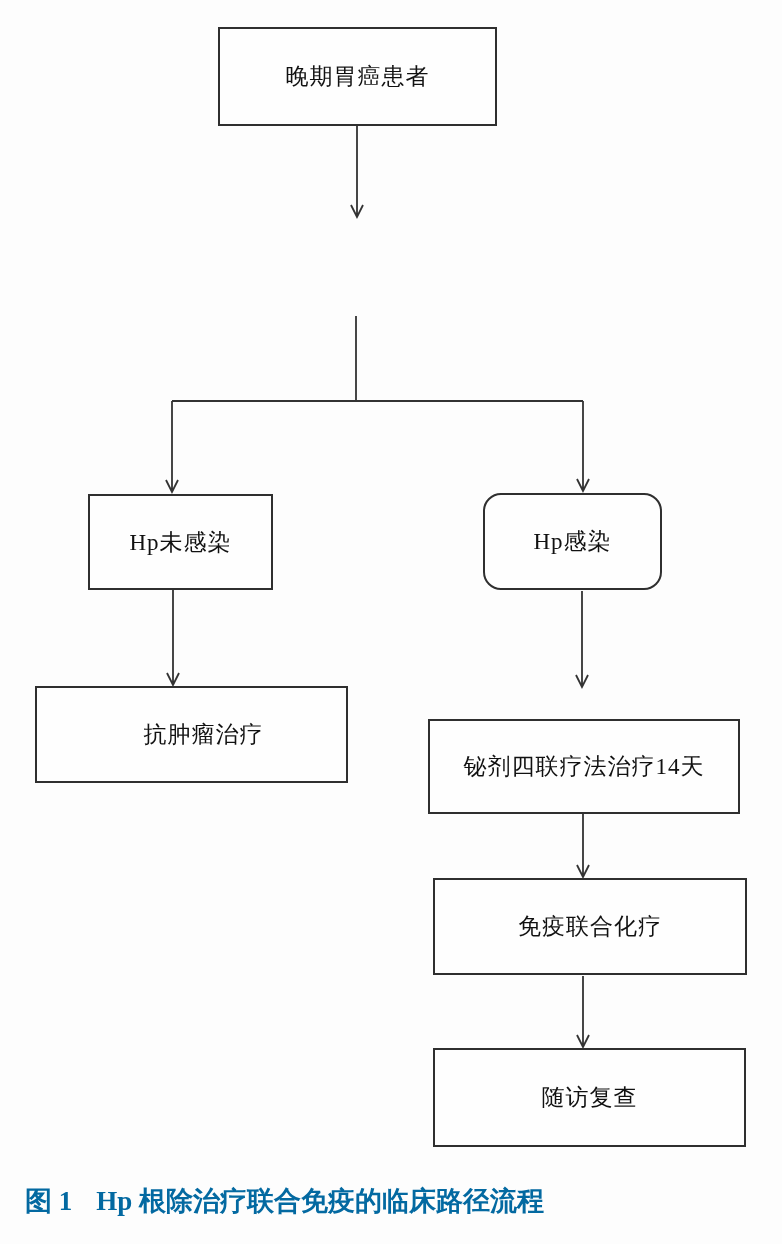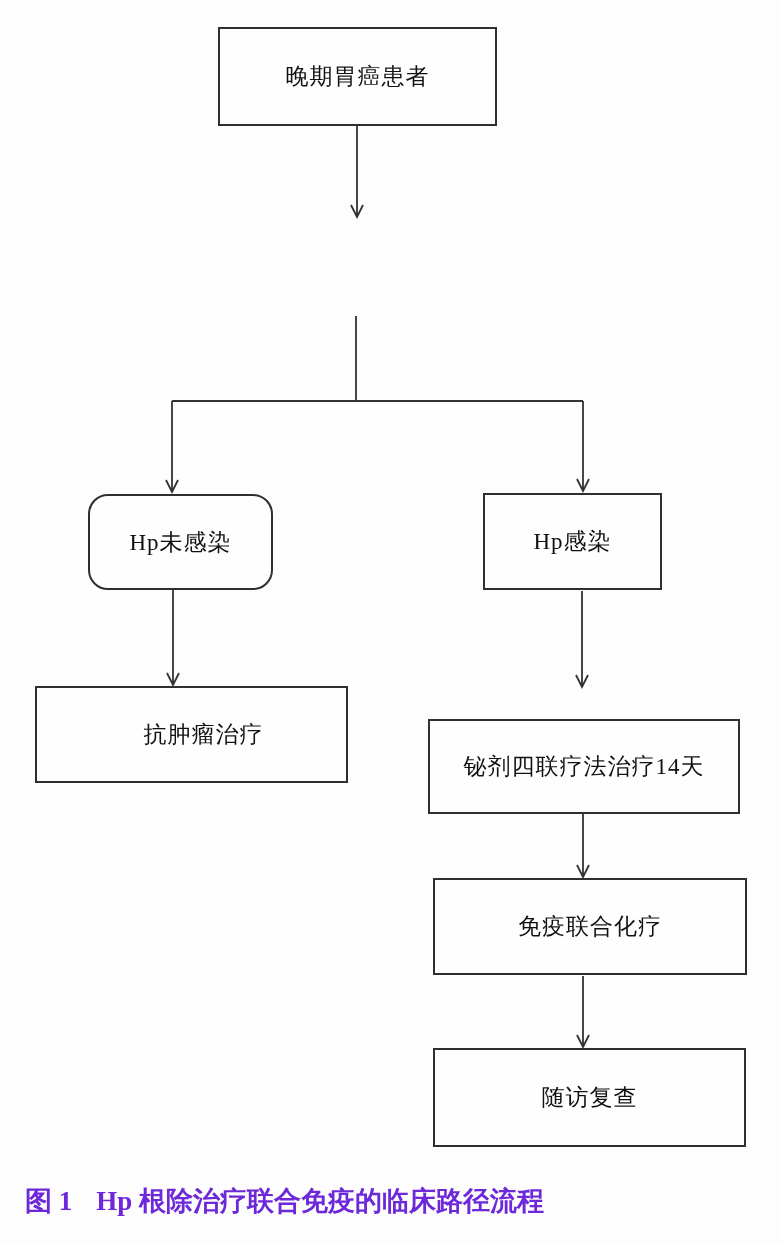--- a/index.html
+++ b/index.html
@@ -24,32 +24,32 @@
     border:2px solid #2f2f2f;
     background:#fefefe;
     display:flex;align-items:center;justify-content:center;
     font-size:23px;
     color:#111111;
     letter-spacing:1px;
     text-align:center;
   }
   .n-patient  {left:218px;top:27px;  width:279px;height:99px;}
   .n-hp-test  {left:230px;top:218px; width:255px;height:98px;}
-  .n-hp-neg   {left:88px; top:494px; width:185px;height:96px;border-radius:20px;}
-  .n-hp-pos   {left:483px;top:493px; width:179px;height:97px;}
+  .n-hp-neg   {left:88px; top:494px; width:185px;height:96px;}
+  .n-hp-pos   {left:483px;top:493px; width:179px;height:97px;border-radius:18px;}
   .n-antitumor{left:35px; top:686px; width:313px;height:97px;padding-left:24px;}
   .n-quadruple{left:428px;top:688px; width:312px;height:95px;margin-top:31px;}
   .n-immuno   {left:433px;top:878px; width:314px;height:97px;}
   .n-followup {left:433px;top:1048px;width:313px;height:99px;}
   .caption{
     position:absolute;
     left:25px;top:1183px;
     font-size:27px;
     font-weight:bold;
-    color:#6d28d9;
+    color:#0369a1;
     white-space:nowrap;
   }
   .caption .fig-label{margin-right:24px;}
 </style>
 </head>
 <body>
 
 <div class="canvas">
 
   <svg class="connector-layer" viewBox="0 0 782 1244" xmlns="http://www.w3.org/2000/svg">

